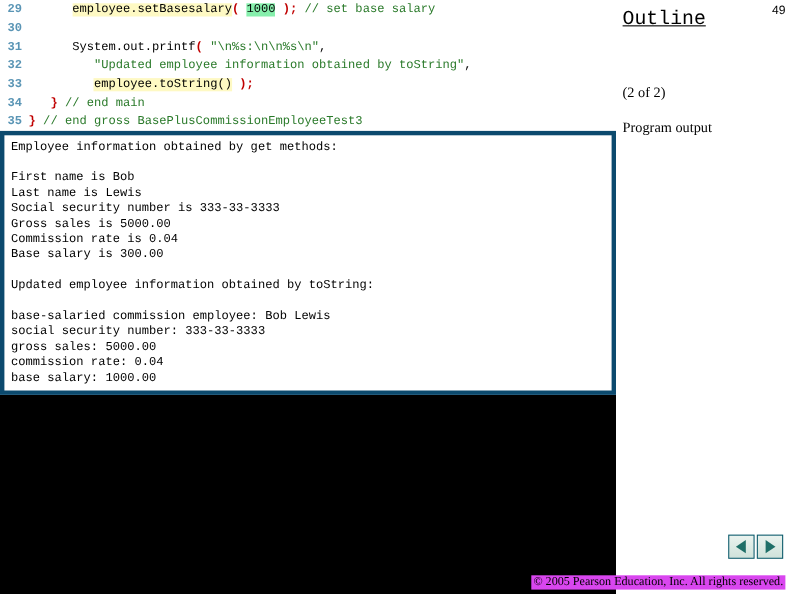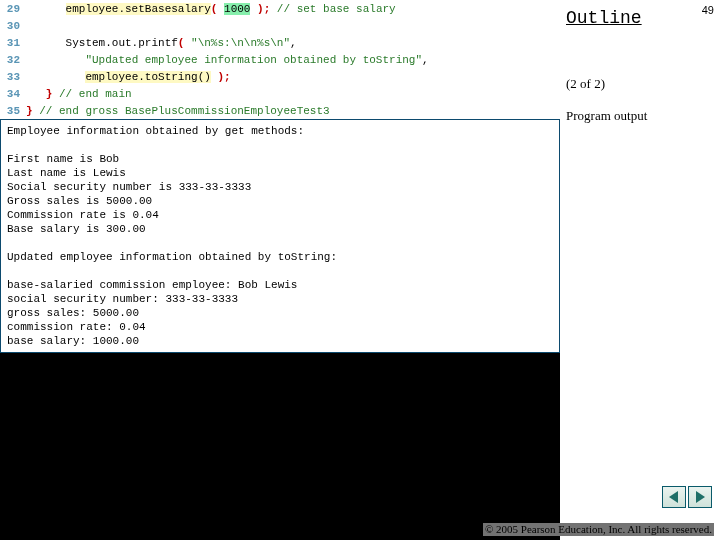--- a/index.html
+++ b/index.html
@@ -31,21 +31,21 @@
   .kw { color: #000; }
   .hl-yellow { background: #fef9c3; font-family: Liberation Mono, monospace; }
   .hl-cyan { background: #86efac; }
   .str { color: #2a7a2a; }
   .cmt { color: #2a7a2a; }
   .paren { color: #c00000; font-weight: bold; }
   .semi { color: #c00000; font-weight: bold; }
   .brace { color: #c00000; font-weight: bold; }
 
   .output-block {
-    border: 1px solid #0c4a6e;
+    border: 4px solid #0c4a6e;
     background: #fff;
     font-family: "Lucida Console","Courier New",monospace;
     font-size: 11px;
     padding: 4px 6px;
     margin: 0;
     line-height: 14px;
     white-space: pre;
   }
 
   .right-panel {
@@ -100,21 +100,21 @@
   .arrow-btn svg { display: block; }
 
   .copyright {
     position: absolute;
     right: 6px; bottom: 4px;
     text-align: right;
     font-family: "Times New Roman", serif;
     font-size: 11px;
     line-height: 13px;
     color: #000;
-    background: #737373;
+    background: #d946ef;
     padding: 0 2px;
   }
 </style>
 </head>
 <body>
 
 <div class="left-panel">
   <div class="code-block" id="code-block">
       <div class="code-line">
         <span class="ln">29</span>

